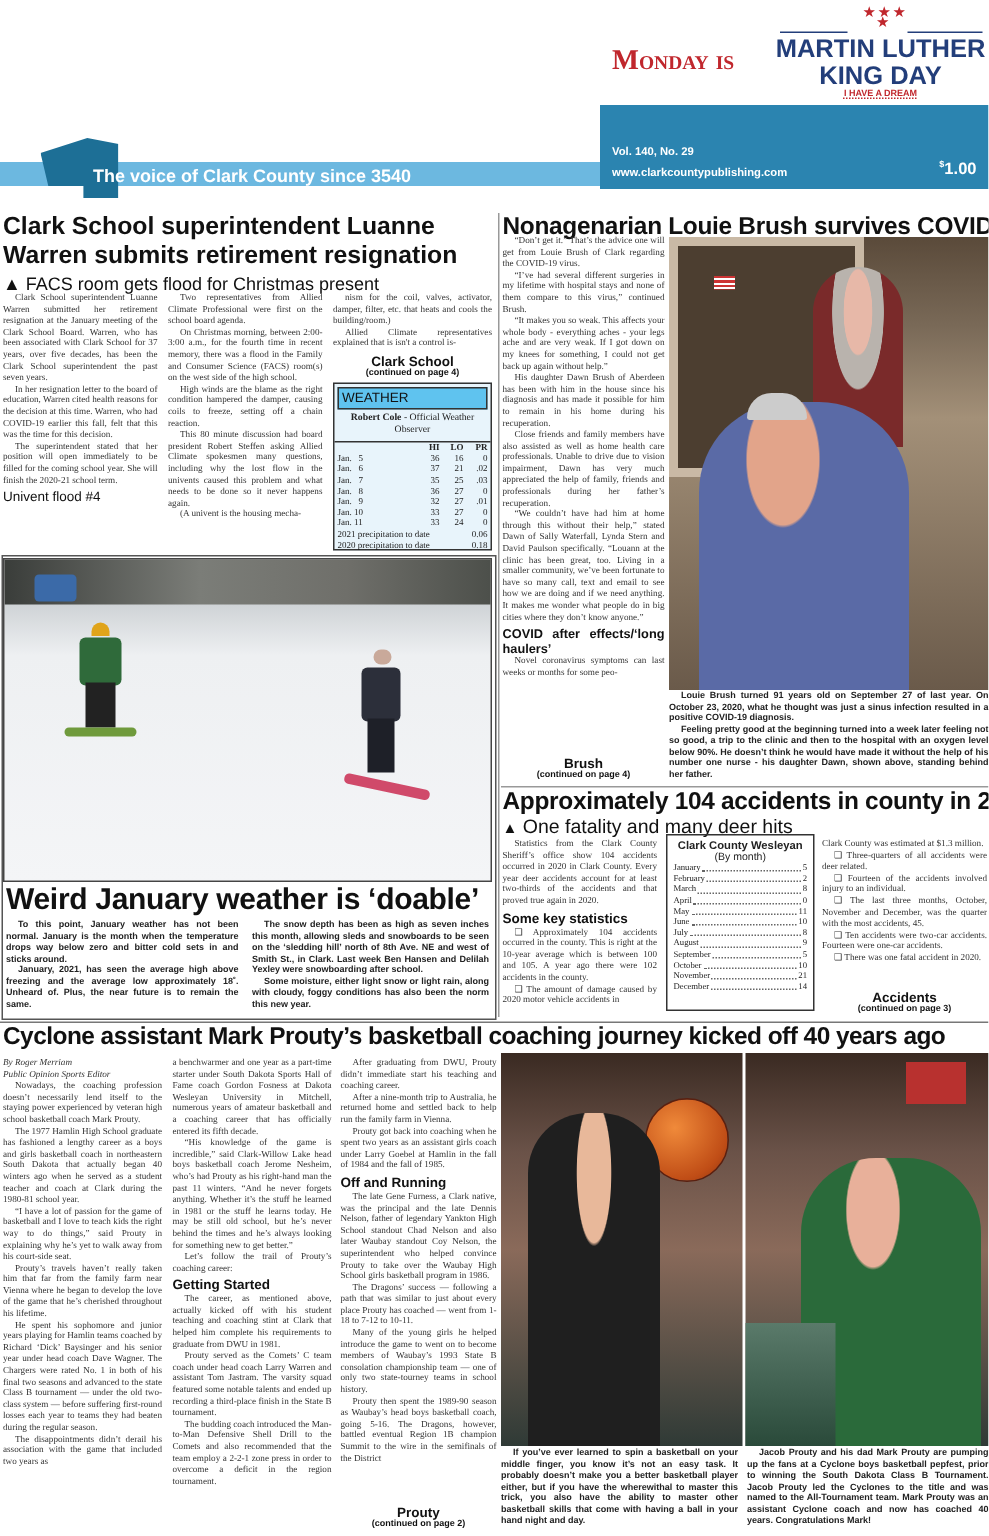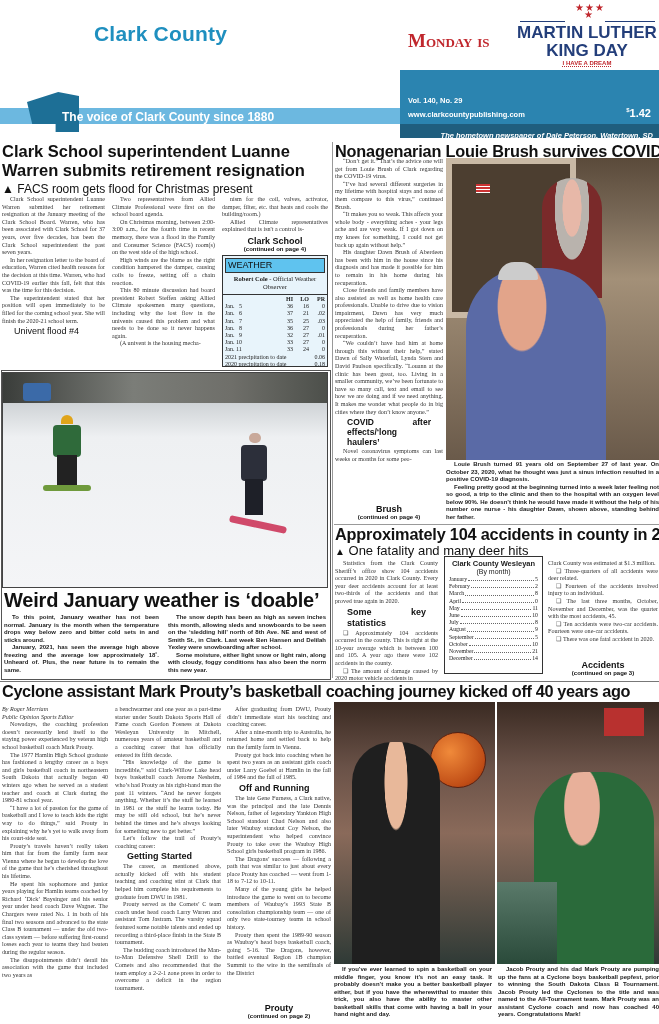--- a/index.html
+++ b/index.html
@@ -2,57 +2,53 @@
 <html><head>
 <meta charset="utf-8">
 <style>
 *{box-sizing:border-box;margin:0;padding:0}
 body{width:659px;height:1024px;background:#fff;font-family:"DejaVu Serif",serif;color:#222;position:relative;overflow:hidden}
 .abs{position:absolute}
 .serif{font-family:"Liberation Serif","DejaVu Serif",serif}
 .sans{font-family:"Liberation Sans","DejaVu Sans",sans-serif}
 .body-text{font-family:"Liberation Serif",serif;font-size:6.1px;line-height:7.6px;text-align:justify;color:#333}
 .body-text p{text-indent:8px}
-.sub{font-family:"Liberation Sans",sans-serif;font-weight:bold;font-size:9px;line-height:11px;color:#111;margin:1px 12px}
+.sub{font-family:"Liberation Sans",sans-serif;font-weight:bold;font-size:9px;line-height:11px;color:#111;margin:1px 0}
 .jump{font-family:"Liberation Sans",sans-serif;text-align:center;color:#111}
 .jump .t{font-weight:bold;font-size:9px;display:block}
 .jump .c{font-size:6px;font-weight:bold;display:block}
 .caption{font-family:"Liberation Sans",sans-serif;font-weight:bold;font-size:6px;line-height:7.5px;color:#222;text-align:justify}
 .caption p{text-indent:8px}
 .photo{overflow:hidden}
 </style>
 </head>
 <body>
 
 <div class="abs" style="left:0;top:0;width:659px;height:140px">
   <div class="abs" style="left:0;top:108px;width:400px;height:16px;background:#6cb8e0"></div>
   <div class="abs" style="left:27px;top:92px;width:52px;height:40px;background:#1d6f96;clip-path:polygon(0 25%,60% 0,100% 10%,100% 100%,55% 100%,55% 80%,10% 80%)"></div>
-  <div class="abs sans" style="left:94px;top:22px;font-size:21px;font-weight:bold;color:#1f8fbf;letter-spacing:0.2px">Clark County</div>
-  <div class="abs sans" style="left:62px;top:110px;font-size:12px;font-weight:bold;color:#fff">The voice of Clark County since 1880</div>
+  <div class="abs sans" style="left:62px;top:110px;font-size:12px;font-weight:bold;color:#fff">The voice of Clark County since 3540</div>
 
   <div class="abs" style="left:400px;top:0;width:259px;height:70px">
     <div class="abs" style="left:175px;top:2px;color:#c0272d;font-size:10px;letter-spacing:1px">★★★</div>
     <div class="abs" style="left:184px;top:9px;color:#c0272d;font-size:10px">★</div>
     <div class="abs serif" style="left:8px;top:30px;font-size:19px;font-weight:bold;color:#c0272d;font-variant:small-caps">Monday is</div>
     <div class="abs" style="left:120px;top:21px;width:45px;height:1px;background:#233e7a"></div>
     <div class="abs" style="left:205px;top:21px;width:50px;height:1px;background:#233e7a"></div>
     <div class="abs sans" style="left:117px;top:24px;width:140px;text-align:center;font-size:17px;font-weight:bold;color:#233e7a;line-height:18px">MARTIN LUTHER</div>
     <div class="abs sans" style="left:117px;top:42px;width:140px;text-align:center;font-size:17px;font-weight:bold;color:#233e7a;line-height:18px">KING DAY</div>
     <div class="abs sans" style="left:117px;top:60px;width:140px;text-align:center;font-size:6px;font-weight:bold;color:#c0272d;text-decoration:underline dotted">I HAVE A DREAM</div>
   </div>
 
   <div class="abs" style="left:400px;top:70px;width:259px;height:56px;background:#2b84b0">
     <div class="abs sans" style="left:8px;top:26px;font-size:7.5px;font-weight:bold;color:#fff">Vol. 140, No. 29</div>
     <a class="abs sans" style="left:8px;top:40px;font-size:7.5px;font-weight:bold;color:#fff;text-decoration:none">www.clarkcountypublishing.com</a>
     <div class="abs sans" style="right:8px;top:37px;font-size:11px;font-weight:bold;color:#fff">
-      <sup style="font-size:6px">$</sup><span>1.42</span>
+      <sup style="font-size:6px">$</sup><span>1.00</span>
     </div>
-  </div>
-  <div class="abs sans" style="left:400px;top:124px;width:259px;height:14px;background:#1f5e7e;text-align:right;padding-right:6px">
-    <span style="font-size:7.5px;font-style:italic;font-weight:bold;color:#fff;line-height:14px">The hometown newspaper of Dale Peterson, Watertown, SD</span>
   </div>
 </div>
 
 <div class="abs sans" style="left:2px;top:142px;width:330px;font-size:16.5px;font-weight:bold;line-height:19px;color:#111">
   <span>Clark School superintendent Luanne Warren submits  retirement resignation</span>
 </div>
 <div class="abs sans" style="left:2px;top:182px;font-size:12px;color:#111">
   <span>▲</span>
   <span>FACS room gets flood for Christmas present</span>
 </div>

